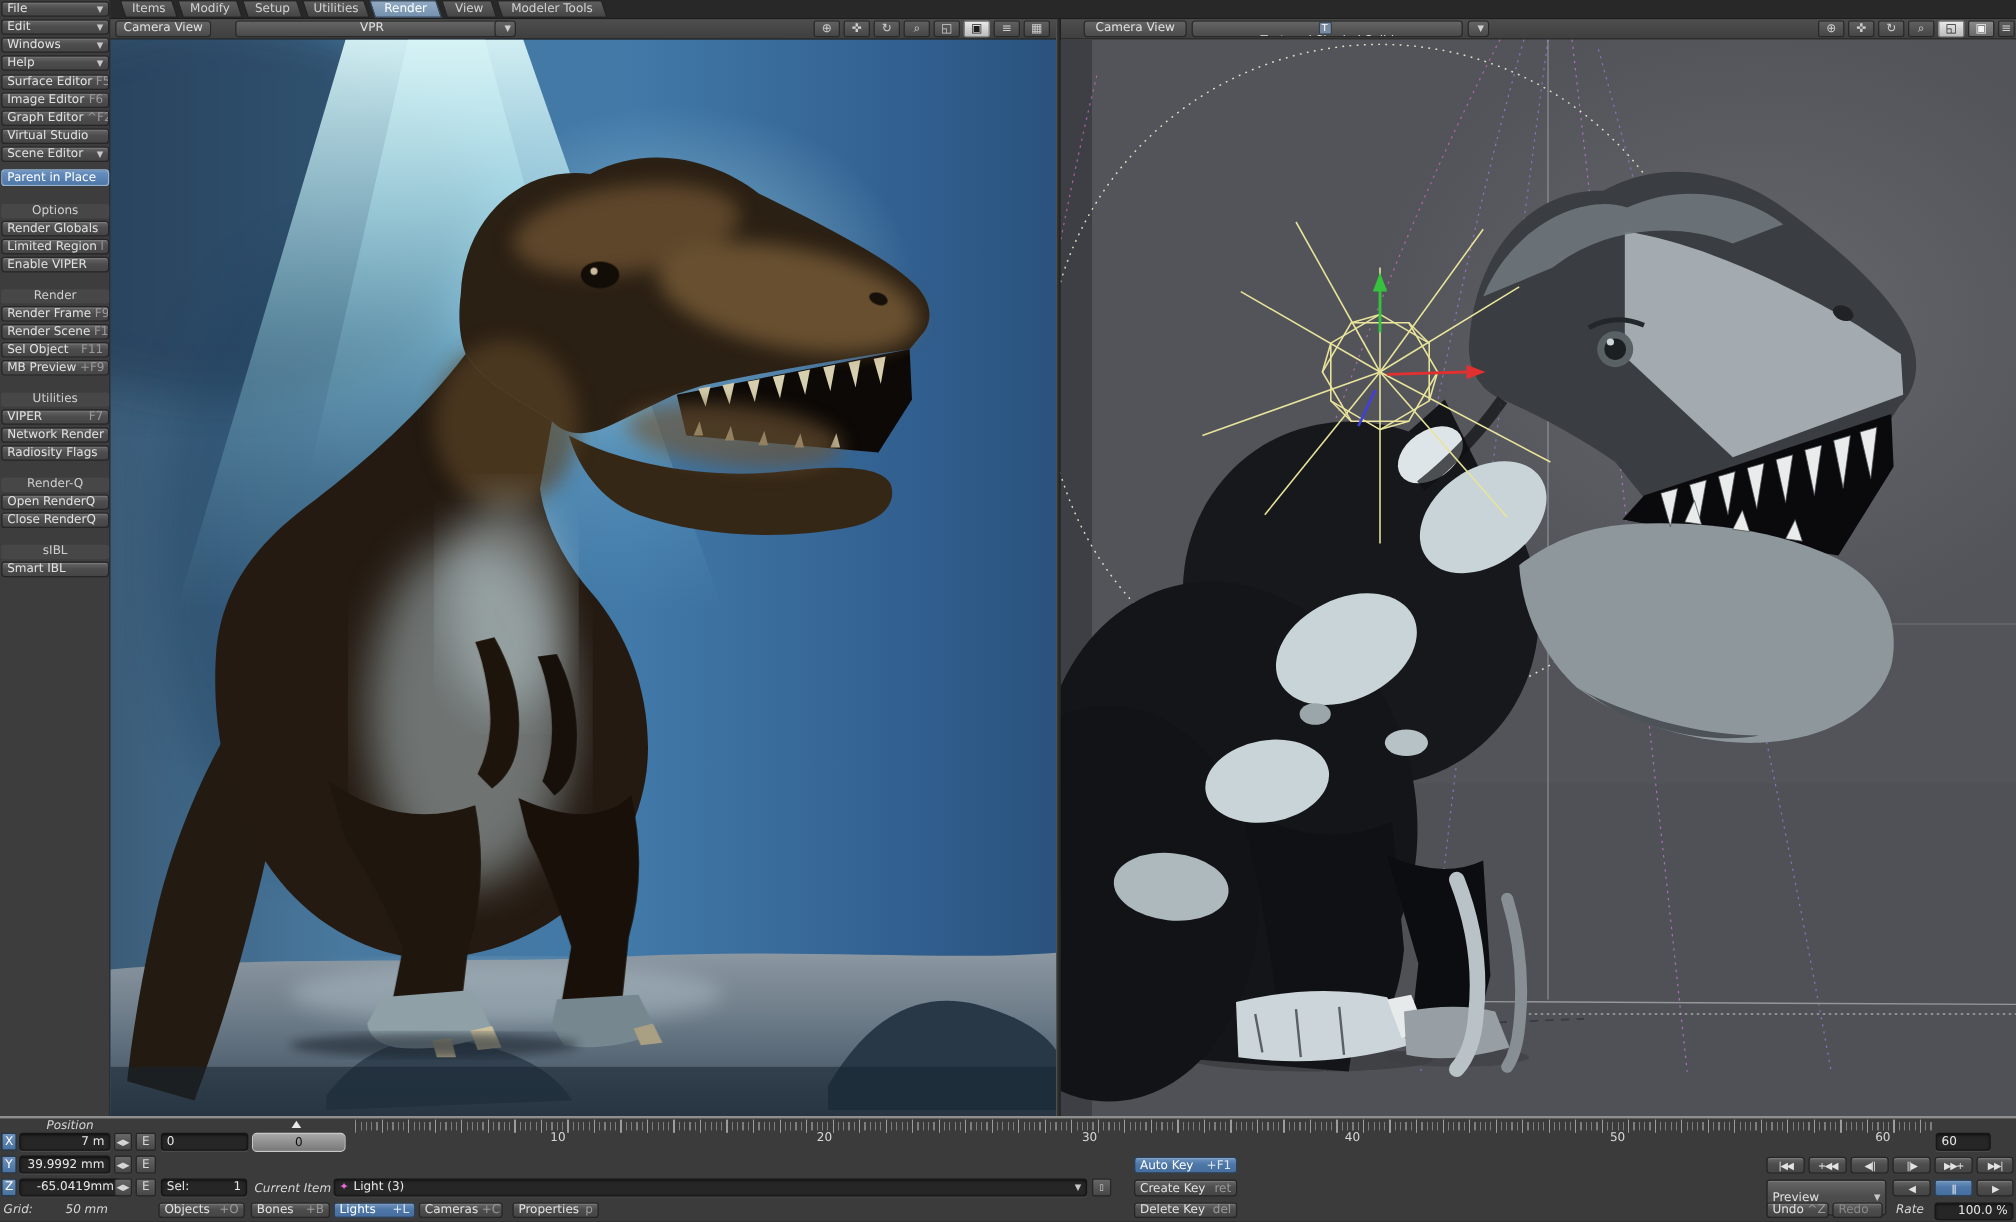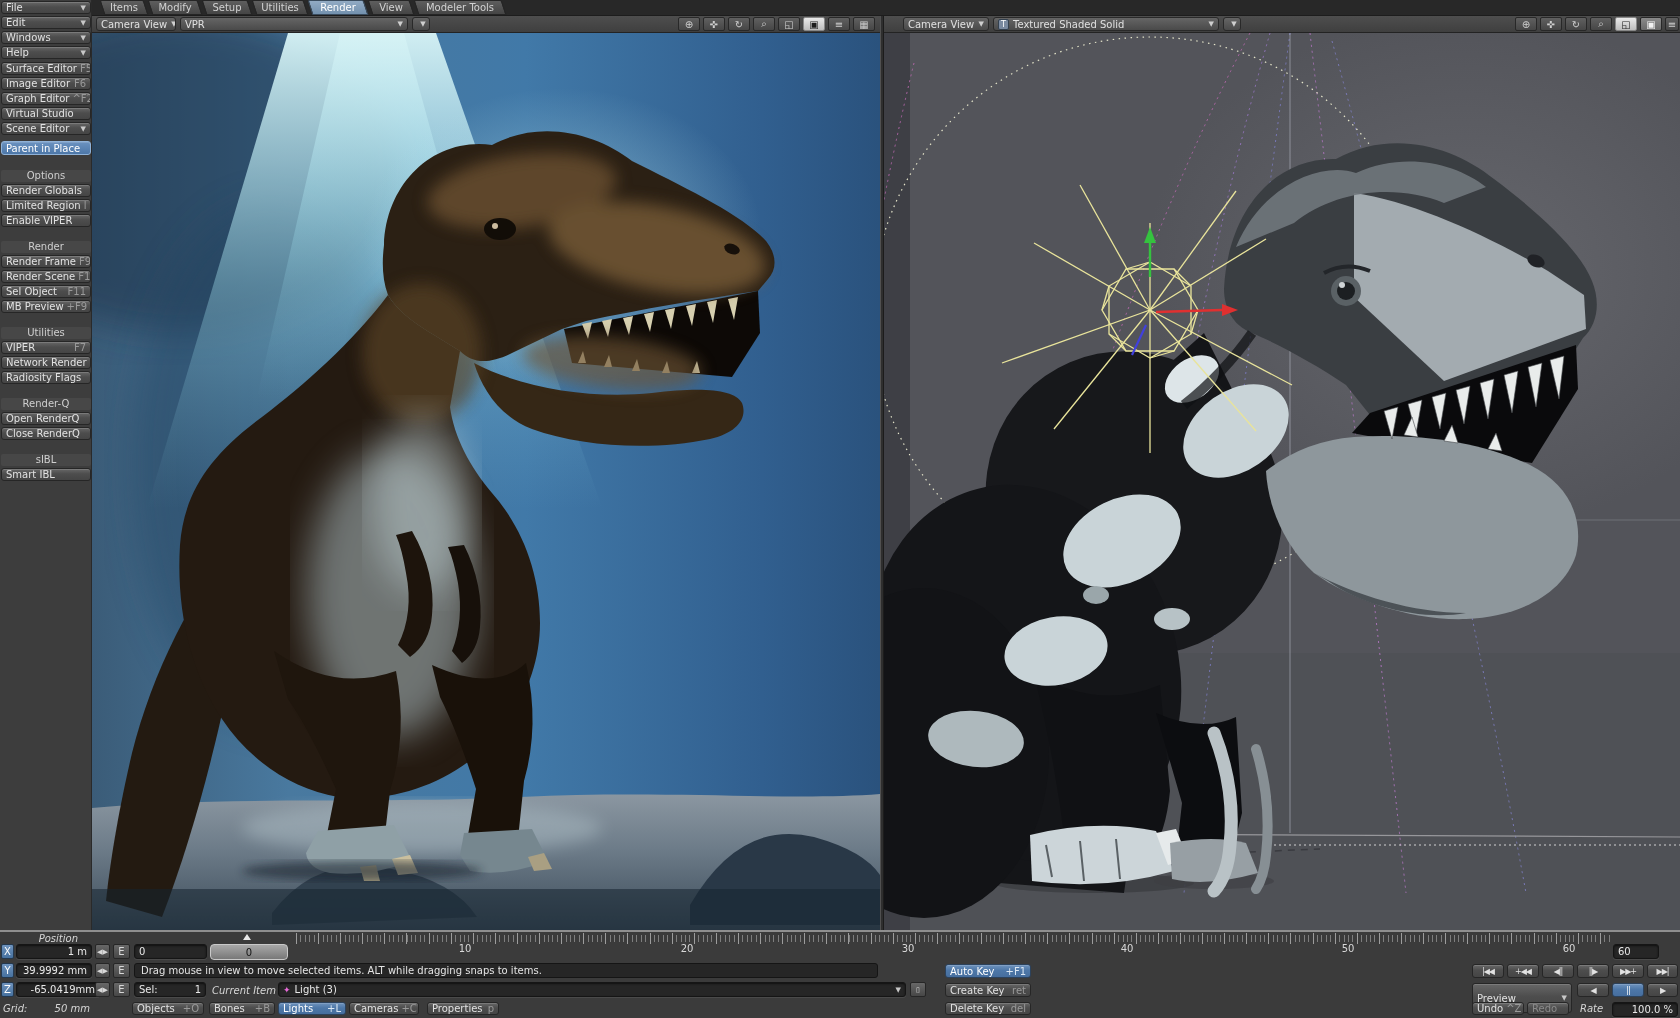--- a/index.html
+++ b/index.html
@@ -28,21 +28,21 @@
   
   #tabbar { position:absolute; left:92px; top:0; width:1588px; height:16px; background:#282828; border-bottom:1px solid #1d1d1d; }
   .tab { position:absolute; top:0; height:15px; }
   .tab .bg { position:absolute; inset:0; background:linear-gradient(#5e5e5e,#454545); border:1px solid #252525; transform:skewX(18deg); border-radius:2px 2px 0 0; }
   .tab.active .bg { background:linear-gradient(#92abc4,#7391ae); border-color:#3a4c5e; }
   .tab span { position:relative; display:block; text-align:center; line-height:15px; color:#d2d2d2; }
   .tab.active span { color:#ffffff; }
 
   
   .vp-hdr { position:absolute; top:16px; height:17px; background:linear-gradient(#4e4e4e,#3f3f3f); border-bottom:1px solid #232323; }
-  .hdr-btn { position:absolute; top:1px; height:14px; background:linear-gradient(#656565,#4a4a4a); border:1px solid #292929; border-radius:3px; display:flex; align-items:center; padding:0 4px; color:#e0e0e0; white-space:nowrap; overflow:hidden; }
+  .hdr-btn { position:absolute; top:1px; height:14px; background:linear-gradient(#656565,#4a4a4a); border:1px solid #292929; border-radius:3px; display:flex; align-items:center; padding:0 4px; color:#e0e0e0; white-space:nowrap; overflow:hidden;flex-direction:column; }
   .hdr-btn .dd { margin-left:auto; font-size:7px; color:#cfcfcf; padding-left:4px; }
   .tchip { display:inline-flex; width:11px; height:11px; background:#7a8aa0; border:1px solid #33404e; border-radius:2px; color:#fff; font-size:8px; align-items:center; justify-content:center; margin-right:4px; }
   .icon-btn { position:absolute; top:1px; width:22px; height:14px; background:linear-gradient(#606060,#464646); border:1px solid #282828; border-radius:2px; color:#cfcfcf; display:flex; align-items:center; justify-content:center; font-size:10px; }
   .icon-btn.active { background:linear-gradient(#e9e9e9,#bdbdbd); color:#1d1d1d; border-color:#888; }
   .icon-btn.lit { background:linear-gradient(#8a8a8a,#6a6a6a); color:#f2f2f2; }
 
   
   #vp-left  { position:absolute; left:92px;  top:33px; width:788px; height:897px; background:#203a50; }
   #vp-div   { position:absolute; left:880px; top:16px; width:4px; height:914px; background:#2e2e2e; border-left:1px solid #505050; border-right:1px solid #1c1c1c; }
   #vp-right { position:absolute; left:884px; top:33px; width:796px; height:897px; background:#53545a; }
@@ -191,21 +191,21 @@
         <div class="bg"></div>
         <span>Modeler Tools</span>
       </div>
   </div>
 
   <div class="vp-hdr" style="left:92px;width:788px">
     <div class="hdr-btn" style="left:4px;width:80px">
         <span>Camera View</span>
         <span class="dd">▼</span>
       </div>
-    <div class="hdr-btn" style="left:88px;width:228px">
+    <div class="hdr-btn" style="left:104px;width:228px">
         <span>VPR</span>
         <span class="dd">▼</span>
       </div>
     <div class="hdr-btn" style="left:320px;width:18px;justify-content:center">
         <span class="dd" style="margin:0">▼</span>
       </div>
     <div class="icon-btn" style="left:586px">
         <span>⊕</span>
       </div>
     <div class="icon-btn" style="left:611px">
@@ -503,32 +503,31 @@
     <div class="tickbar major" style="left:296px;top:1px;width:1314px;height:11px"></div>
     <div class="marker" style="left:243px"></div>
     <div class="flabel" style="left:450px">10</div>
     <div class="flabel" style="left:672px">20</div>
     <div class="flabel" style="left:893px">30</div>
     <div class="flabel" style="left:1112px">40</div>
     <div class="flabel" style="left:1333px">50</div>
     <div class="flabel" style="left:1554px">60</div>
 
     <div class="chip" style="left:1px;top:12px">X</div>
-    <div class="field right" style="left:16px;top:12px;width:76px">1 m</div>
+    <div class="field right" style="left:16px;top:12px;width:76px">7 m</div>
     <div class="mini" style="left:95px;top:12px;width:15px">◀▶</div>
     <div class="mini" style="left:113px;top:12px;width:17px;font-size:10px">E</div>
     <div class="field" style="left:134px;top:12px;width:73px">0</div>
     <div class="slider-handle" style="left:210px;top:12px;width:78px;height:16px">0</div>
     <div class="field" style="left:1613px;top:12px;width:46px">60</div>
 
     <div class="chip" style="left:1px;top:31px">Y</div>
     <div class="field right" style="left:16px;top:31px;width:76px">39.9992 mm</div>
     <div class="mini" style="left:95px;top:31px;width:15px">◀▶</div>
     <div class="mini" style="left:113px;top:31px;width:17px;font-size:10px">E</div>
-    <div class="helpbar" style="left:134px;top:31px;width:744px">Drag mouse in view to move selected items. ALT while dragging snaps to items.</div>
     <div class="btn blue" style="left:945px;top:32px;width:86px;height:14px">
         <span>Auto Key</span>
         <span class="sc" style="color:#dce8f4">+F1</span>
       </div>
     <div class="btn pb" style="left:1472px;top:32px;width:32px;height:14px">|◀◀</div>
     <div class="btn pb" style="left:1507px;top:32px;width:32px;height:14px">+◀◀</div>
     <div class="btn pb" style="left:1542px;top:32px;width:32px;height:14px">◀||</div>
     <div class="btn pb" style="left:1577px;top:32px;width:32px;height:14px">||▶</div>
     <div class="btn pb" style="left:1612px;top:32px;width:32px;height:14px">▶▶+</div>
     <div class="btn pb" style="left:1647px;top:32px;width:31px;height:14px">▶▶|</div>

